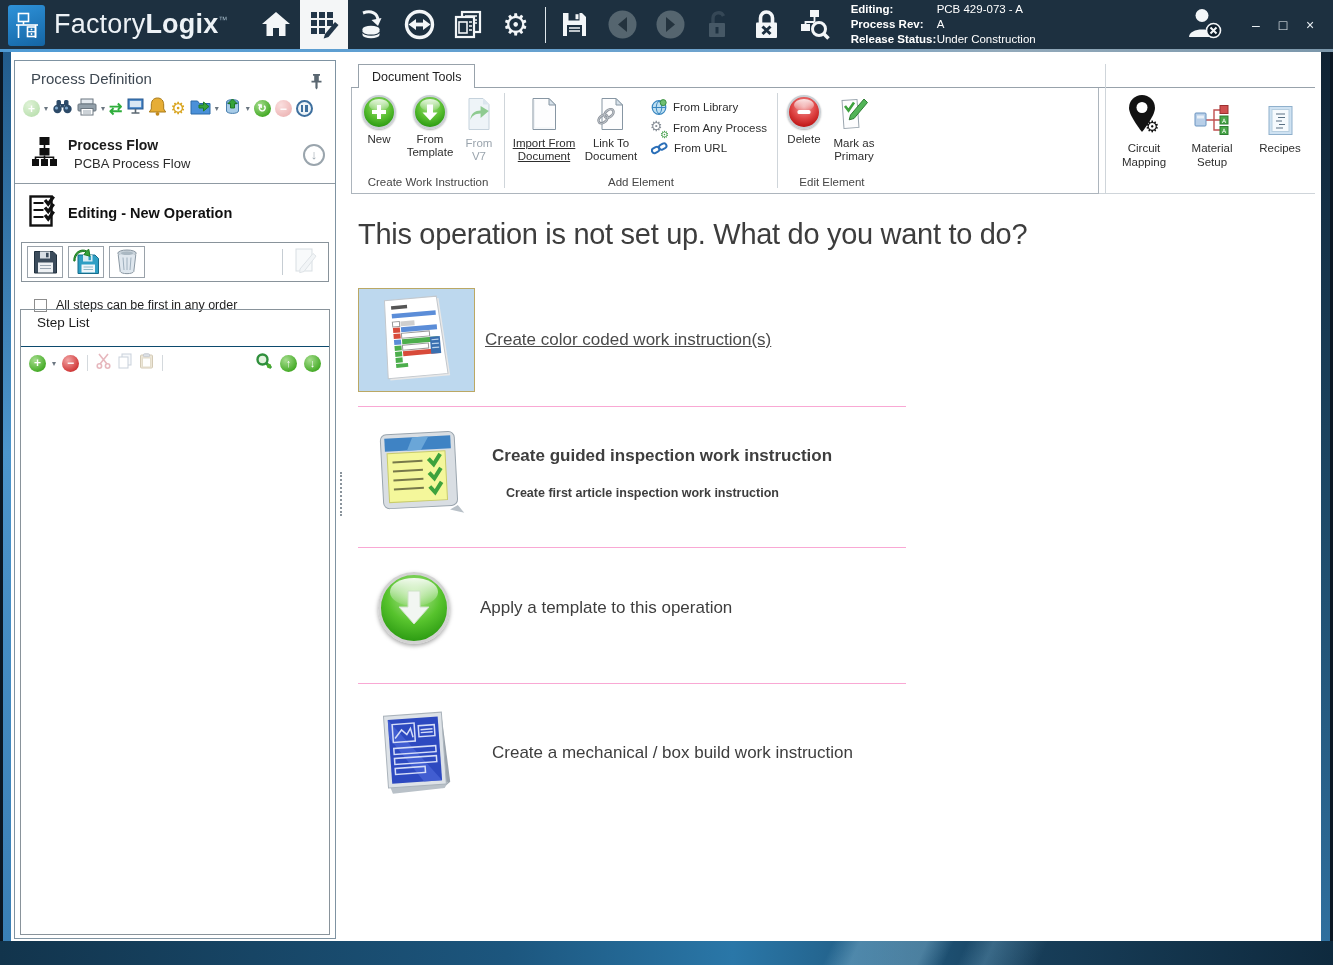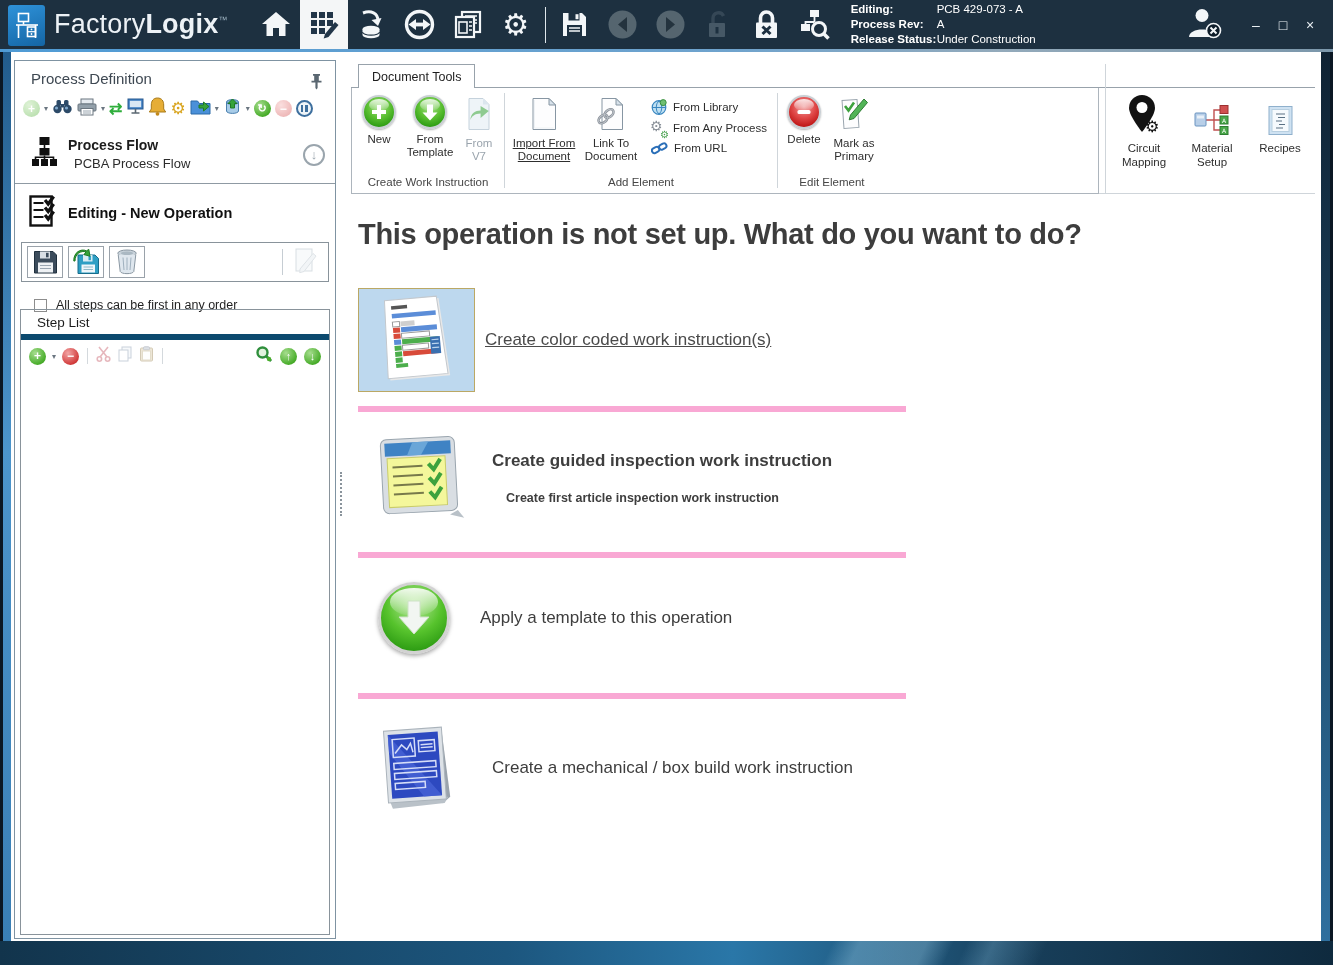--- a/index.html
+++ b/index.html
@@ -54,21 +54,21 @@
   .pf-down{position:absolute;right:10px;top:50%;transform:translateY(-50%);width:22px;height:22px;border:2px solid #9aa5ad;border-radius:50%;color:#9aa5ad;font-size:13px;font-weight:bold;display:flex;align-items:center;justify-content:center;}
   .edit-row{display:flex;align-items:center;gap:9px;padding:10px 8px 8px 14px;}
   .edit-title{font-size:14.5px;font-weight:bold;color:#111;}
   .edit-toolbar{margin:2px 6px 0;border:1px solid #89939b;height:40px;display:flex;align-items:center;padding:3px 5px;gap:5px;}
   .etb-btn{width:36px;height:32px;border:1px solid #9aa2aa;background:#fff;display:flex;align-items:center;justify-content:center;}
   .etb-spacer{flex:1;}
   .etb-sep{width:1px;height:26px;background:#c6cdd3;}
   .any-order{display:flex;align-items:center;gap:9px;margin:16px 0 0 19px;font-size:12.5px;color:#1f1f1f;}
   .checkbox{width:13px;height:13px;border:1px solid #8d8d8d;background:#fff;flex:none;}
   .step-list{position:absolute;left:5px;right:5px;top:248px;bottom:3px;border:1px solid #89939b;}
-  .sl-header{padding:5px 16px 4px;font-size:13.5px;color:#1c1c1c;border-bottom:6px solid #0c4a6e;}
+  .sl-header{padding:5px 16px 16px;font-size:13.5px;color:#1c1c1c;border-bottom:1px solid #0c4a6e;}
   .sl-toolbar{display:flex;align-items:center;gap:6px;padding:5px 8px;}
   .sl-right{margin-left:auto;display:flex;align-items:center;gap:7px;}
   .sl-sep{width:1px;height:16px;background:#d4d9dd;margin:0 2px;}
   .dis{opacity:.45;}
 
   
   .splitter{position:absolute;left:326px;top:0;width:8px;bottom:0;}
   .splitter::before{content:"";position:absolute;left:3px;top:420px;height:44px;border-left:2px dotted #8a949c;}
 
   
@@ -92,23 +92,23 @@
   .gears{position:relative;width:16px;height:16px;flex:none;}
   .gears i{position:absolute;left:-1px;top:-2px;font-style:normal;font-size:14px;color:#8a9199;}
   .gears b{position:absolute;right:-2px;bottom:-4px;font-weight:normal;font-size:10px;color:#49a14f;}
   .right-sep{position:absolute;left:760px;top:12px;height:130px;width:1px;background:#cfd5da;}
   .main-hr{position:absolute;top:141px;left:754px;right:6px;border-top:1px solid #cfd5da;}
   .right-buttons{position:absolute;left:770px;top:40px;display:flex;align-items:flex-start;gap:10px;}
   .rt-btn{width:58px;text-align:center;font-size:11.5px;color:#2e2e2e;line-height:14px;}
   .rt-btn .ric{display:flex;justify-content:center;align-items:flex-end;height:44px;margin-bottom:5px;}
 
   
-  .heading{position:absolute;top:166px;left:13px;font-size:29px;font-weight:bold;color:#3d3d3d;letter-spacing:-.3px;}
+  .heading{position:absolute;top:166px;left:13px;font-size:29px;font-weight:normal;color:#3d3d3d;letter-spacing:-.3px;}
   .options{position:absolute;top:230px;left:13px;width:548px;}
-  .opt-row{display:flex;align-items:center;border-bottom:6px solid #f9a8d4;}
+  .opt-row{display:flex;align-items:center;border-bottom:1px solid #f9a8d4;}
   .opt-row:last-child{border-bottom:none;}
   .opt-label{font-size:17px;color:#3e3e3e;}
   a.opt-link{font-size:17px;color:#4a4a4a;text-decoration:underline;}
   .opt-sub{font-size:12.5px;color:#3e3e3e;margin:20px 0 0 14px;}
   .tile{width:117px;height:104px;background:#bdd8ee;border:1px solid #bba864;display:flex;align-items:center;justify-content:center;flex:none;}
   .row1{padding:6px 0 14px;}
   .row1 .opt-link{margin-left:10px;}
   .row2{padding:16px 0 24px;}
   .row2 .icon-wrap{margin-left:16px;flex:none;}
   .row2 .txt{margin-left:26px;font-weight:bold;}

